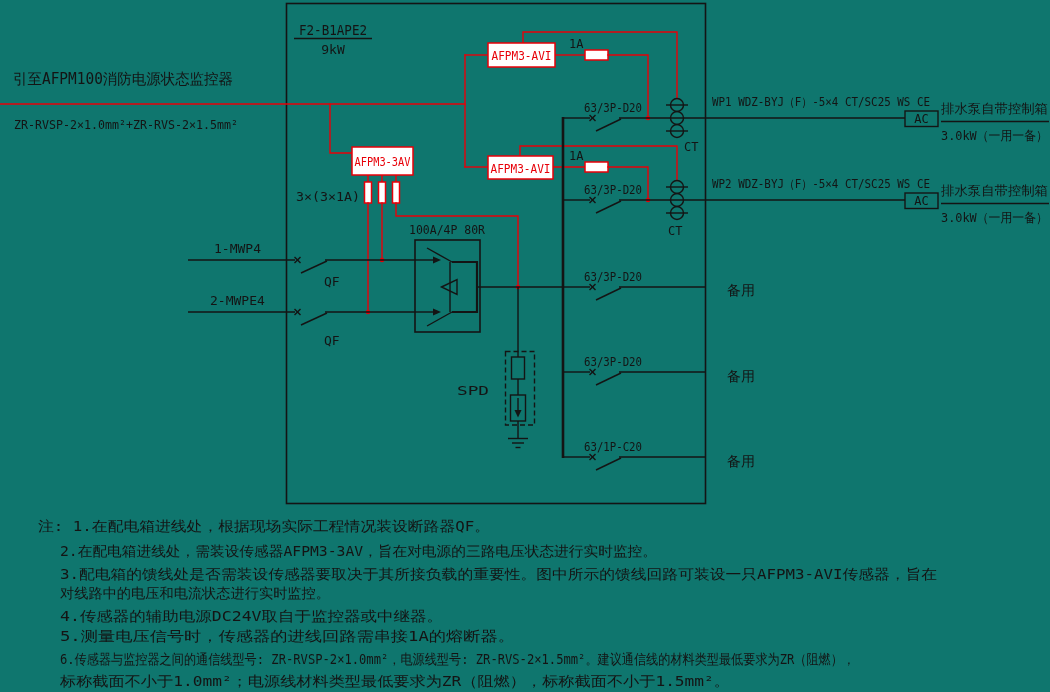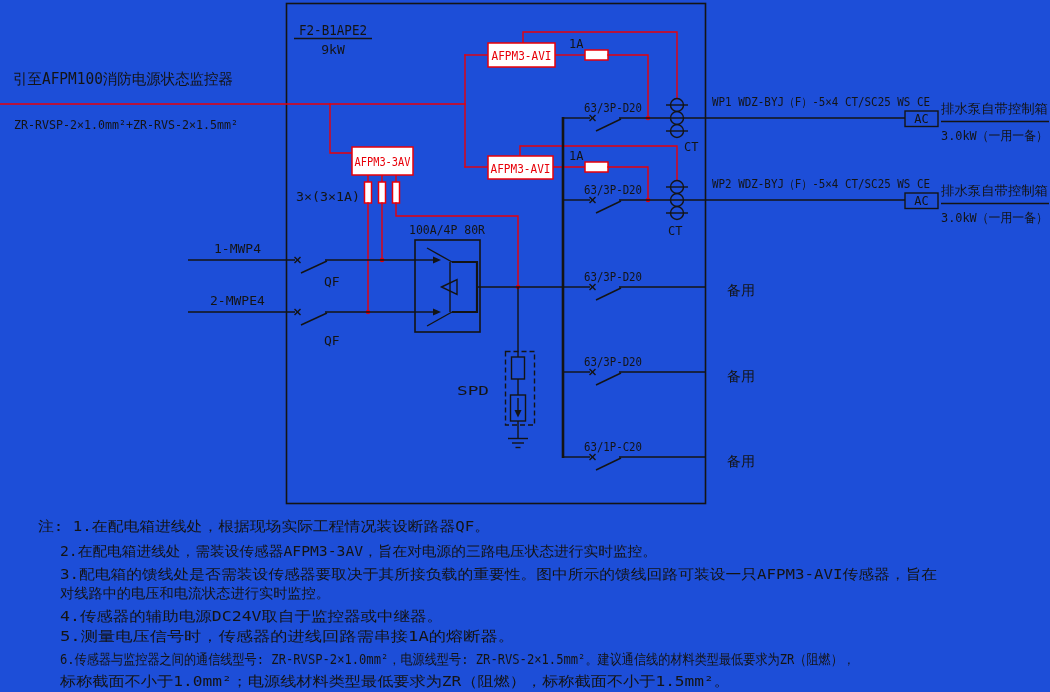--- a/index.html
+++ b/index.html
@@ -1,16 +1,16 @@
 <!DOCTYPE html>
 <html><head>
 <meta charset="utf-8">
 <style>
   html,body{margin:0;padding:0;background:#ffffff;}
-  #stage{position:relative;width:1050px;height:692px;background:#1d4ed8;overflow:hidden;}
+  #stage{position:relative;width:1050px;height:692px;background:#0f766e;overflow:hidden;}
   svg{position:absolute;left:0;top:0;}
   text{font-family:"DejaVu Sans Mono","DejaVu Sans","Liberation Sans",sans-serif;fill:#141414;}
   .red-t{fill:#e80009;}
   .t12{font-size:12px;}
   .t13{font-size:13px;}
   .t14{font-size:14px;}
   .t15{font-size:15px;}
   .note{font-size:14px;}
   line,polyline,rect.sym,circle.sym,path.sym{stroke:#141414;stroke-width:1.4;fill:none;}
   .red{stroke:#e80009;}

